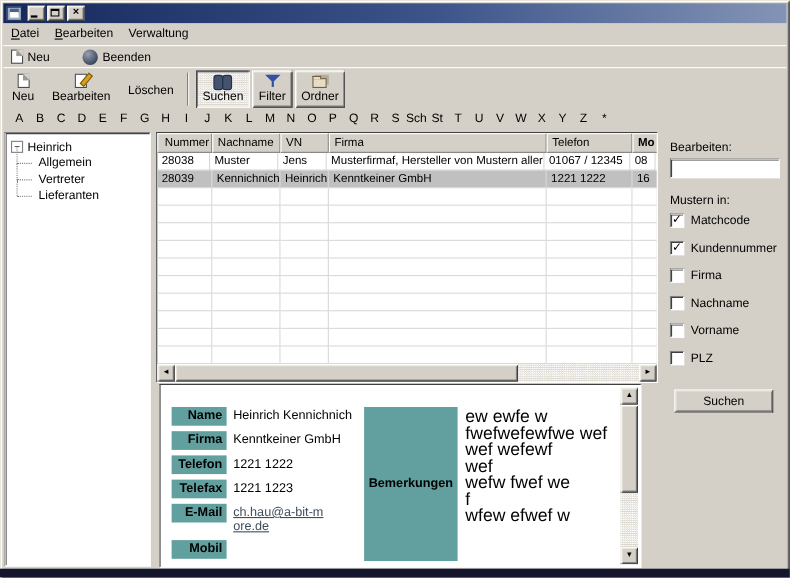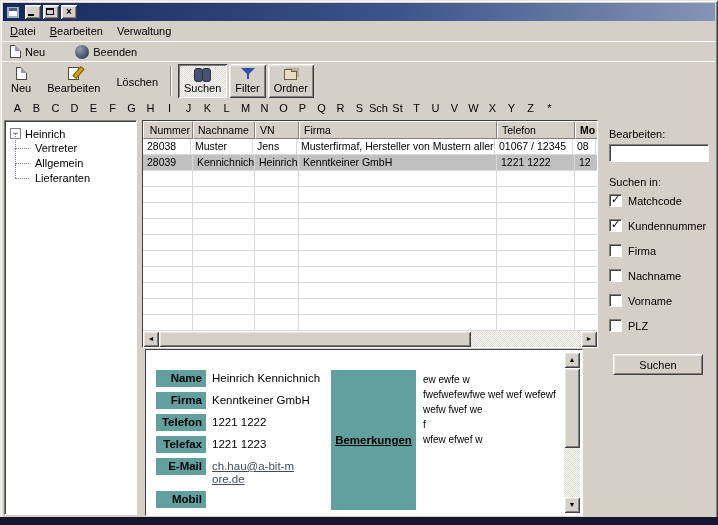--- a/index.html
+++ b/index.html
@@ -130,23 +130,23 @@
     border:1px solid; border-color:#404040 #fff #fff #404040; overflow:hidden; }
   .fields{ position:absolute; left:10px; top:20px; width:172px; display:flex;
     flex-direction:column; gap:5px; }
   .frow{ display:flex; gap:6px; }
   .flabel{ width:50px; flex:none; height:17px; background:var(--teal); font-weight:bold;
     font-size:11.5px; text-align:right; padding:2px 4px 0 0; }
   .fvalue{ font-size:11.5px; padding-top:2px; white-space:nowrap; }
   .fvalue.link{ color:#3f4e5c; text-decoration:underline; white-space:normal;
     word-break:break-all; width:84px; line-height:13px; cursor:pointer; }
   .remarks-box{ position:absolute; left:185px; top:20px; width:85px; height:140px;
-    background:var(--teal); display:flex; align-items:center; justify-content:center;text-decoration:underline; }
+    background:var(--teal); display:flex; align-items:center; justify-content:center; }
   .remarks-box span{ font-weight:bold; font-size:11.5px; }
-  .remarks{ position:absolute; left:277px; top:22px; width:135px; font-size:10px; line-height:15px; }
+  .remarks{ position:absolute; left:277px; top:22px; width:135px; font-size:16px; line-height:15px; }
   .vscroll{ position:absolute; right:2px; top:2px; bottom:2px; width:16px;
     background-image:conic-gradient(#fff 25%,#dcd8d0 0 50%,#fff 0 75%,#dcd8d0 0);
     background-size:2px 2px; }
   .vscroll .sb-up{ left:0; top:0; } .vscroll .sb-down{ left:0; bottom:0; }
   .vscroll .sb-vthumb{ position:absolute; left:0; top:16px; width:16px; height:80px; background:#d4d0c8;
     box-shadow: inset 1px 1px 0 #fff, inset -1px -1px 0 #404040,
                 inset 2px 2px 0 #e9e5dd, inset -2px -2px 0 #808080; }
 
   
   .searchpanel{ position:absolute; left:601px; top:120px; width:114px; height:395px; }
@@ -259,22 +259,22 @@
       <span class="letter">Z</span>
       <span class="letter">*</span>
     </div>
 
   <div class="tree">
     <div class="tree-root">
       <span class="expand-box">−</span>
       <span>Heinrich</span>
     </div>
     <div id="tree-children">
+        <div class="tree-child">Allgemein</div>
         <div class="tree-child">Vertreter</div>
-        <div class="tree-child">Allgemein</div>
         <div class="tree-child last">Lieferanten</div>
       </div>
   </div>
 
   <div class="tablewrap">
     <div id="table-body">
         <div class="trow header">
           <div class="tcell" style="width: 50px; text-align: center;">Nummer</div>
           <div class="tcell" style="width: 62px;">Nachname</div>
           <div class="tcell" style="width: 44px;">VN</div>
@@ -289,21 +289,21 @@
           <div class="tcell" style="width: 198px;">Musterfirmaf, Hersteller von Mustern aller Art</div>
           <div class="tcell" style="width: 78px;">01067 / 12345</div>
           <div class="tcell" style="width: 23px;">08</div>
         </div>
         <div class="trow selected">
           <div class="tcell" style="width: 50px;">28039</div>
           <div class="tcell" style="width: 62px;">Kennichnich</div>
           <div class="tcell" style="width: 44px;">Heinrich</div>
           <div class="tcell" style="width: 198px;">Kenntkeiner GmbH</div>
           <div class="tcell" style="width: 78px;">1221 1222</div>
-          <div class="tcell" style="width: 23px;">12</div>
+          <div class="tcell" style="width: 23px;">16</div>
         </div>
         <div class="trow">
           <div class="tcell" style="width: 50px;"></div>
           <div class="tcell" style="width: 62px;"></div>
           <div class="tcell" style="width: 44px;"></div>
           <div class="tcell" style="width: 198px;"></div>
           <div class="tcell" style="width: 78px;"></div>
           <div class="tcell" style="width: 23px;"></div>
         </div>
         <div class="trow">
@@ -412,35 +412,36 @@
           <div class="flabel">Mobil</div>
           <span class="fvalue"></span>
         </div>
       </div>
     <div class="remarks-box">
       <span>Bemerkungen</span>
     </div>
     <div class="remarks" id="remarks-lines">
         <div>ew ewfe w</div>
         <div>fwefwefewfwe wef wef wefewf</div>
+        <div>wef</div>
         <div>wefw fwef we</div>
         <div>f</div>
         <div>wfew efwef w</div>
       </div>
     <div class="vscroll">
       <div class="sb-btn sb-up">▲</div>
       <div class="sb-vthumb"></div>
       <div class="sb-btn sb-down">▼</div>
     </div>
   </div>
 
   <div class="searchpanel">
     <span class="sp-label">Bearbeiten:</span>
     <input class="sp-input" value="" style="">
-    <span class="sp-in-label">Suchen in:</span>
+    <span class="sp-in-label">Mustern in:</span>
     <div id="search-checkboxes">
         <div class="cbrow">
           <span class="cb checked"></span>
           <span>Matchcode</span>
         </div>
         <div class="cbrow">
           <span class="cb checked"></span>
           <span>Kundennummer</span>
         </div>
         <div class="cbrow">

